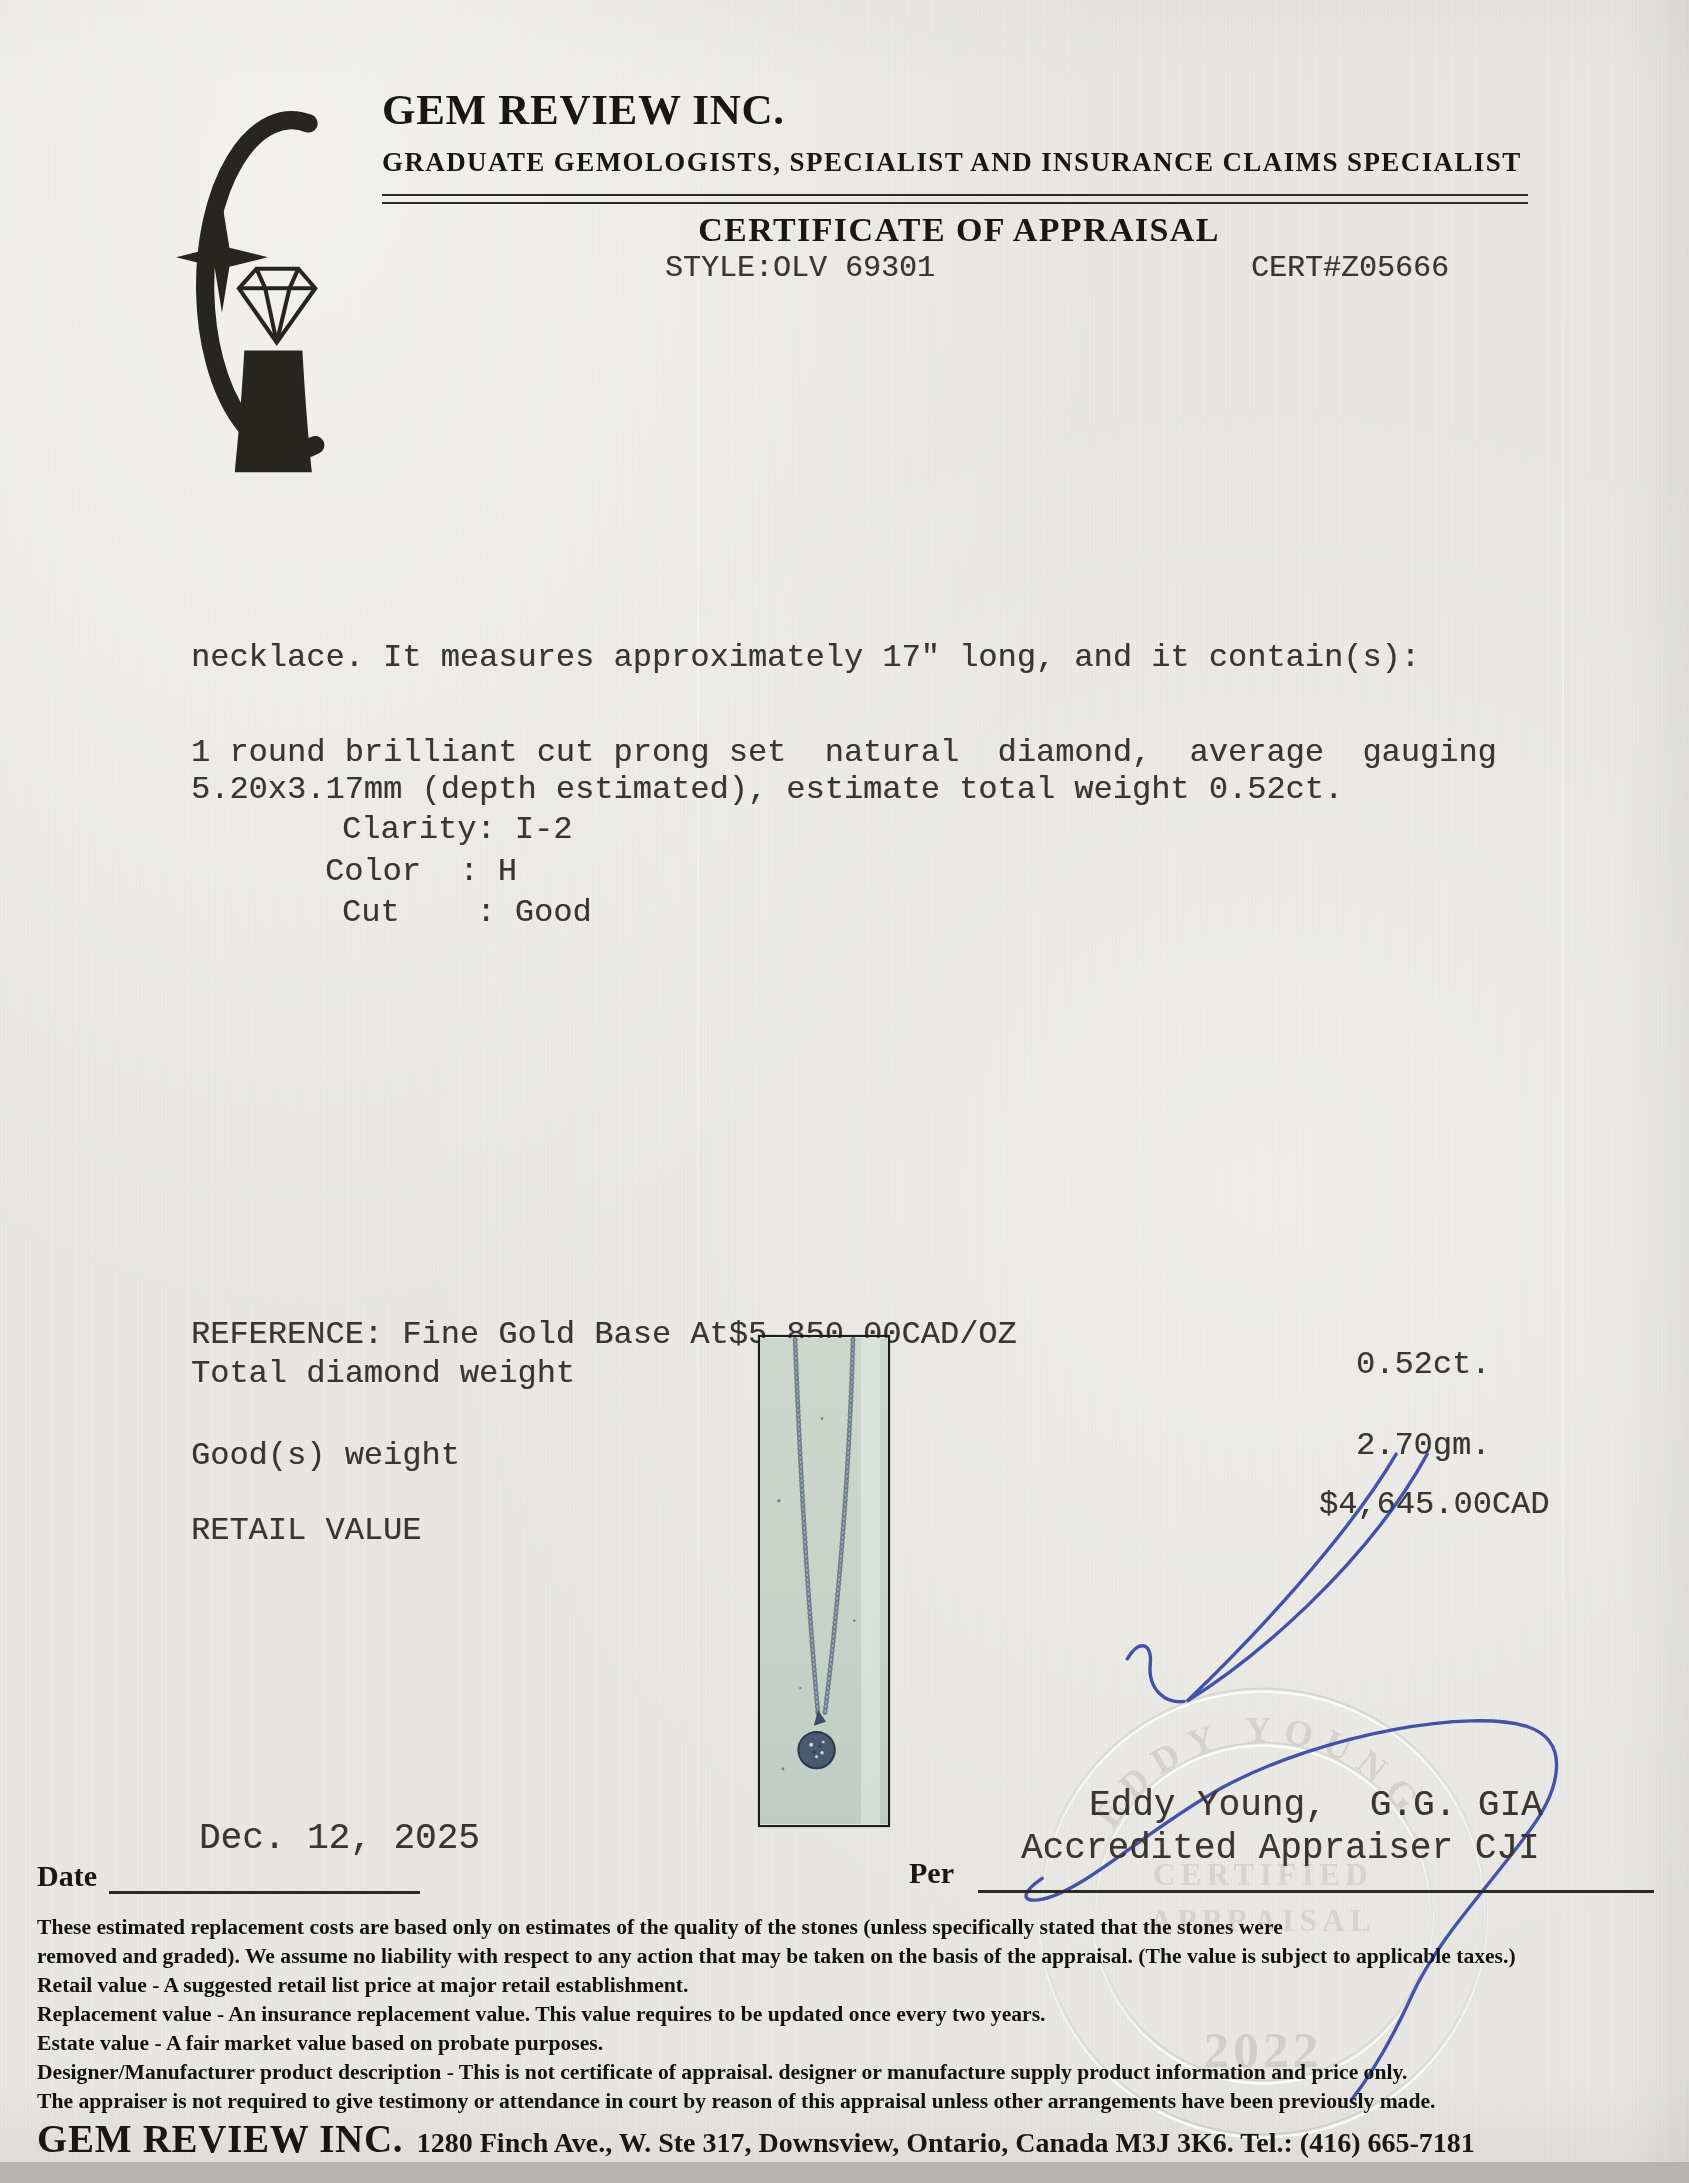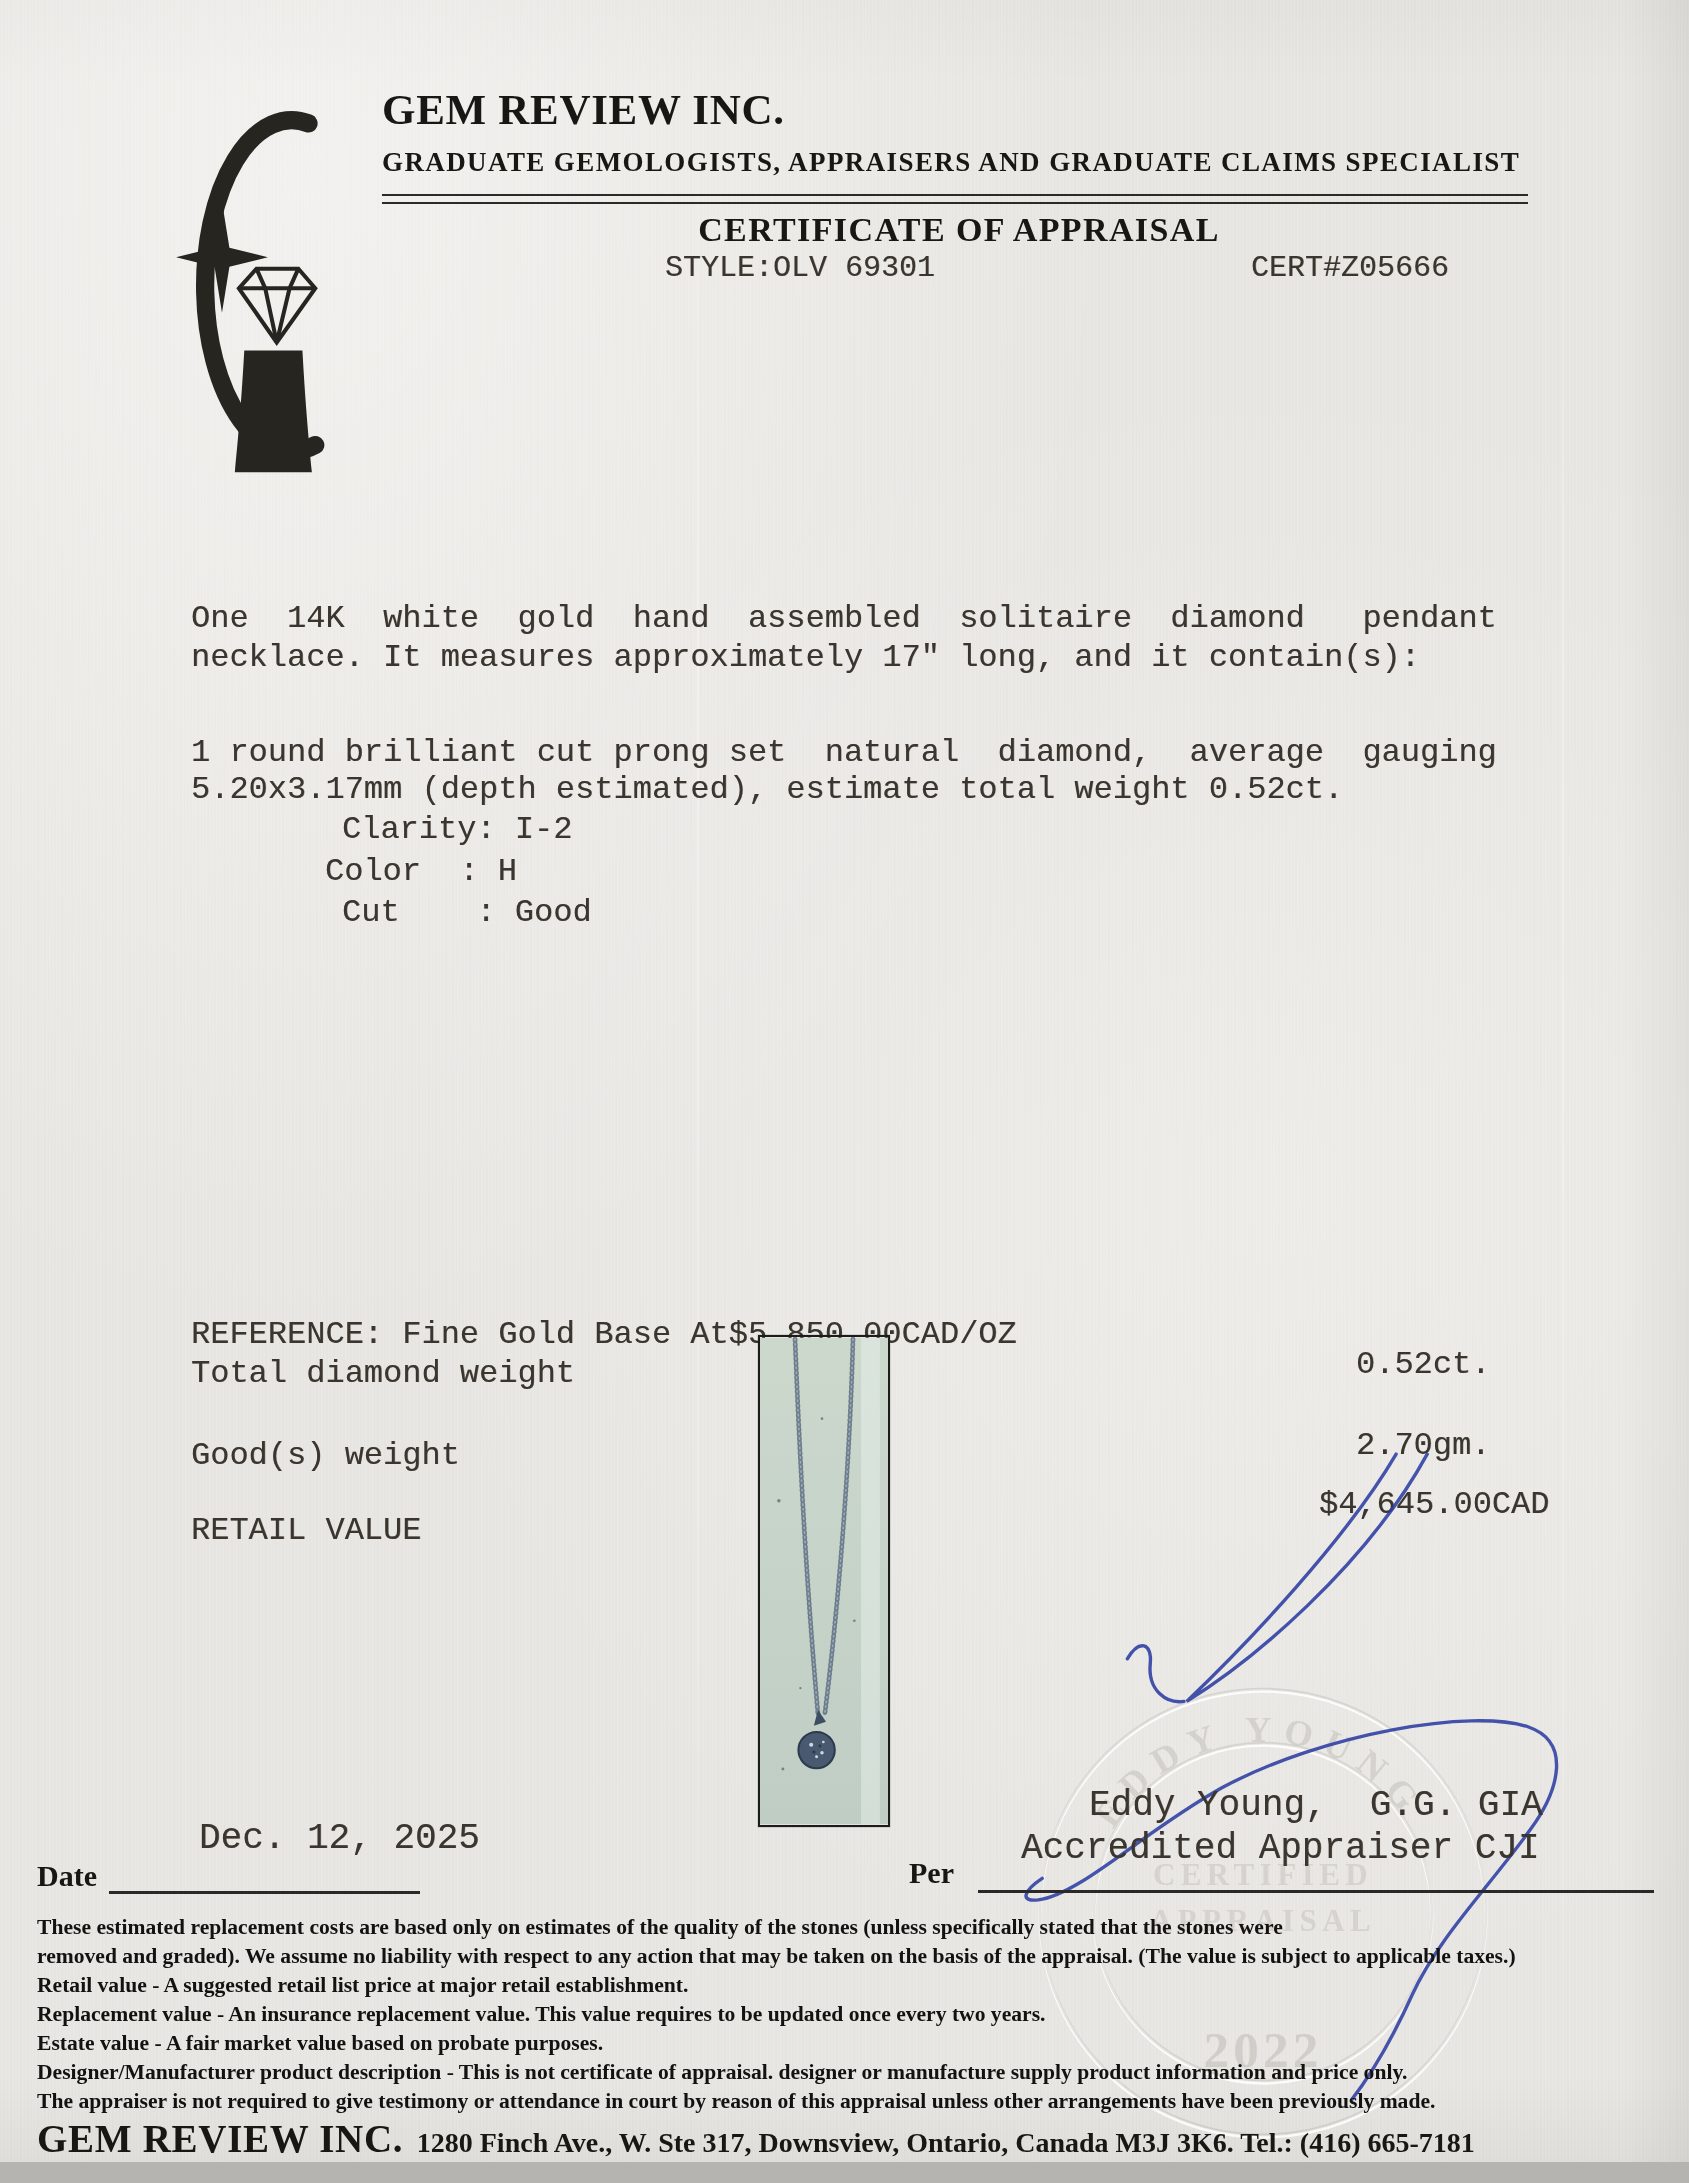--- a/index.html
+++ b/index.html
@@ -50,27 +50,26 @@
     <path d="M130,158 L141,226 L198,240 L141,254 L130,322 L119,254 L62,240 L119,226 Z" fill="#27251f"></path>
     <g fill="none" stroke="#27251f" stroke-width="6">
       <path d="M155,286 L181,257 L243,257 L268,286 L211,366 Z"></path>
       <path d="M155,286 L268,286"></path>
       <path d="M181,257 L194,286 M243,257 L230,286 M194,286 L211,366 M230,286 L211,366"></path>
     </g>
     <path d="M163,378 L249,378 C253,448 257,498 263,558 L149,558 C155,498 159,448 163,378 Z" fill="#27251f"></path>
   </svg>
 
   <div class="abs serifb company-title" style="left:382px; top:85px;">GEM REVIEW INC.</div>
-  <div class="abs serifb subtitle" style="left:382px; top:147px;">GRADUATE GEMOLOGISTS, APPRAISERS AND GRADUATE CLAIMS SPECIALIST</div>
+  <div class="abs serifb subtitle" style="left:382px; top:147px;">GRADUATE GEMOLOGISTS, SPECIALIST AND INSURANCE CLAIMS SPECIALIST</div>
   <div class="abs double-rule" style="left:382px; top:194px; width:1146px;"></div>
   <div class="abs serifb cert-title" style="left:621px; top:211px; width:676px;">CERTIFICATE OF APPRAISAL</div>
   <div class="abs mono style-mono" style="left:665px; top:251px;">STYLE:OLV 69301</div>
   <div class="abs mono style-mono" style="left:1251px; top:251px;">CERT#Z05666</div>
 
-  <div class="abs mono body-mono" style="left:191px; top:600px;">One  14K  white  gold  hand  assembled  solitaire  diamond   pendant</div>
   <div class="abs mono body-mono" style="left:191px; top:639px;">necklace. It measures approximately 17" long, and it contain(s):</div>
   <div class="abs mono body-mono" style="left:191px; top:734px;">1 round brilliant cut prong set  natural  diamond,  average  gauging</div>
   <div class="abs mono body-mono" style="left:191px; top:771px;">5.20x3.17mm (depth estimated), estimate total weight 0.52ct.</div>
   <div class="abs mono body-mono" style="left:342px; top:811px;">Clarity: I-2</div>
   <div class="abs mono body-mono" style="left:325px; top:853px;">Color  : H</div>
   <div class="abs mono body-mono" style="left:342px; top:894px;">Cut    : Good</div>
 
   <div class="abs mono body-mono" style="left:191px; top:1316px;">REFERENCE: Fine Gold Base At$5,850.00CAD/OZ</div>
 
   <div class="abs mono body-mono" style="left:191px; top:1355px;">Total diamond weight</div>

